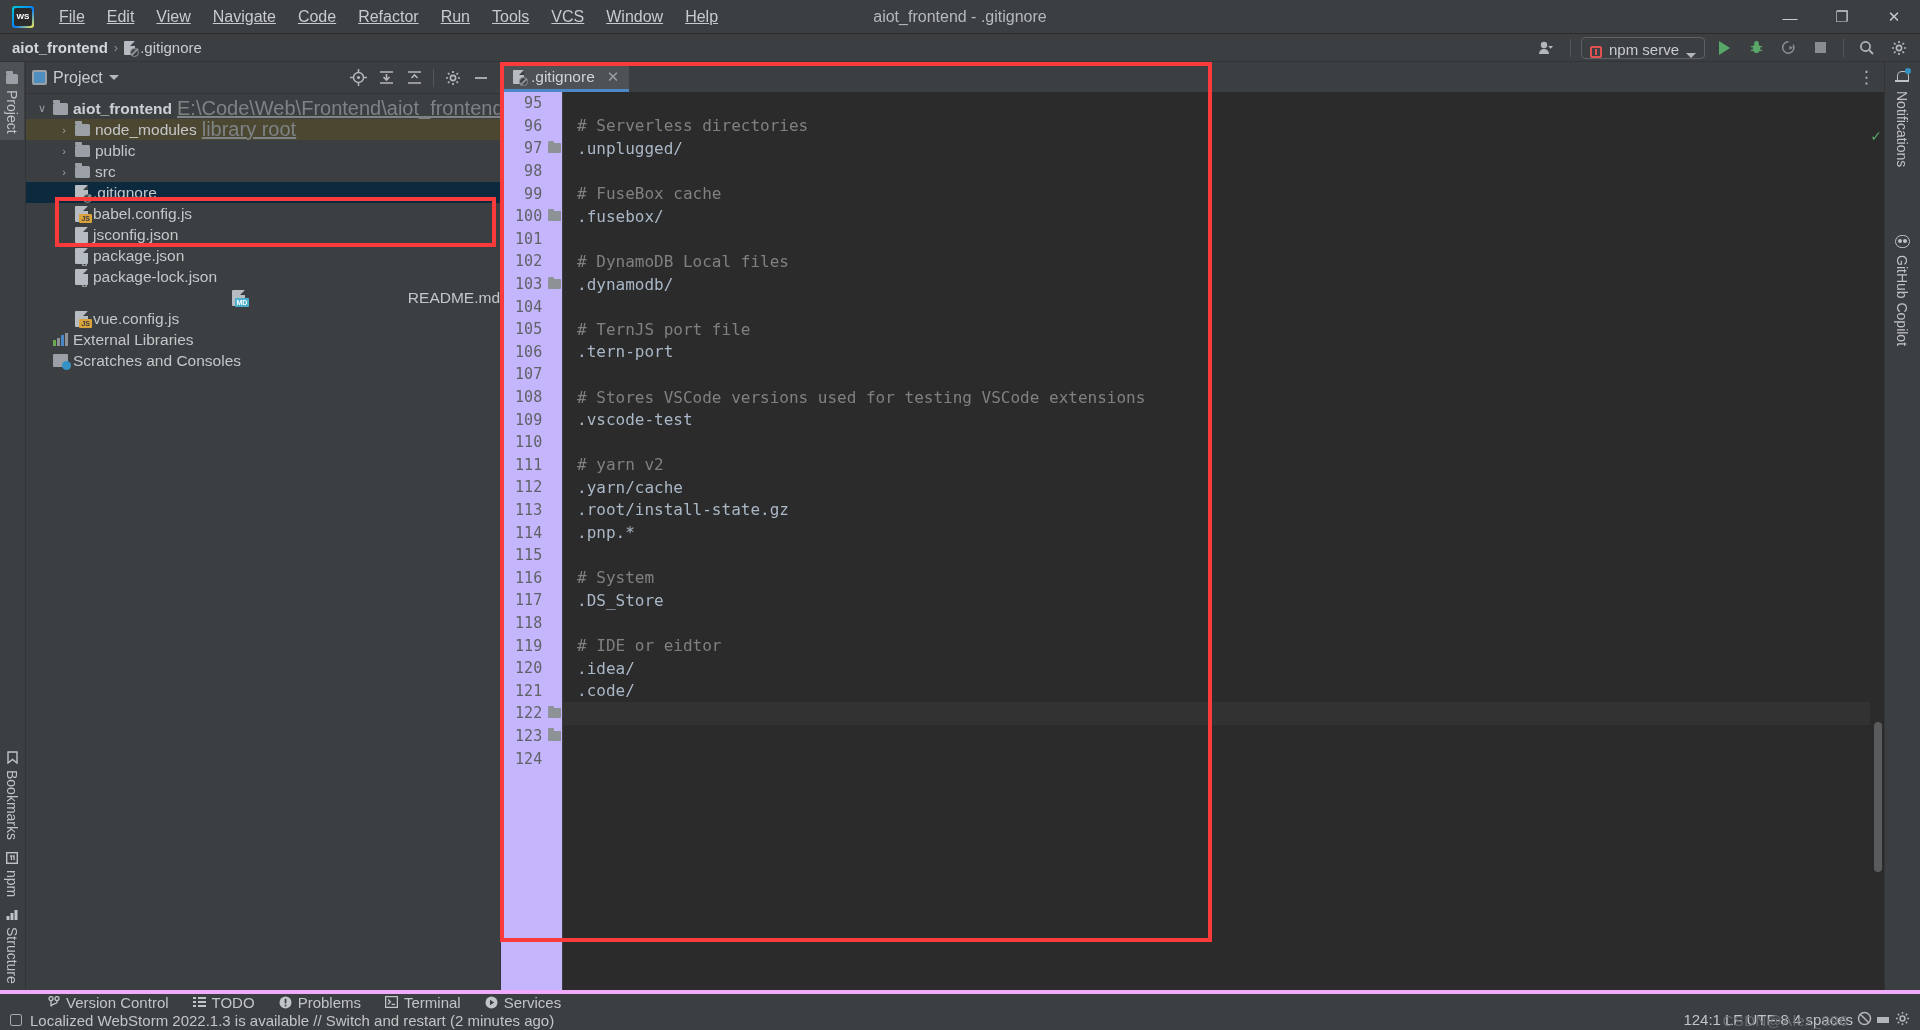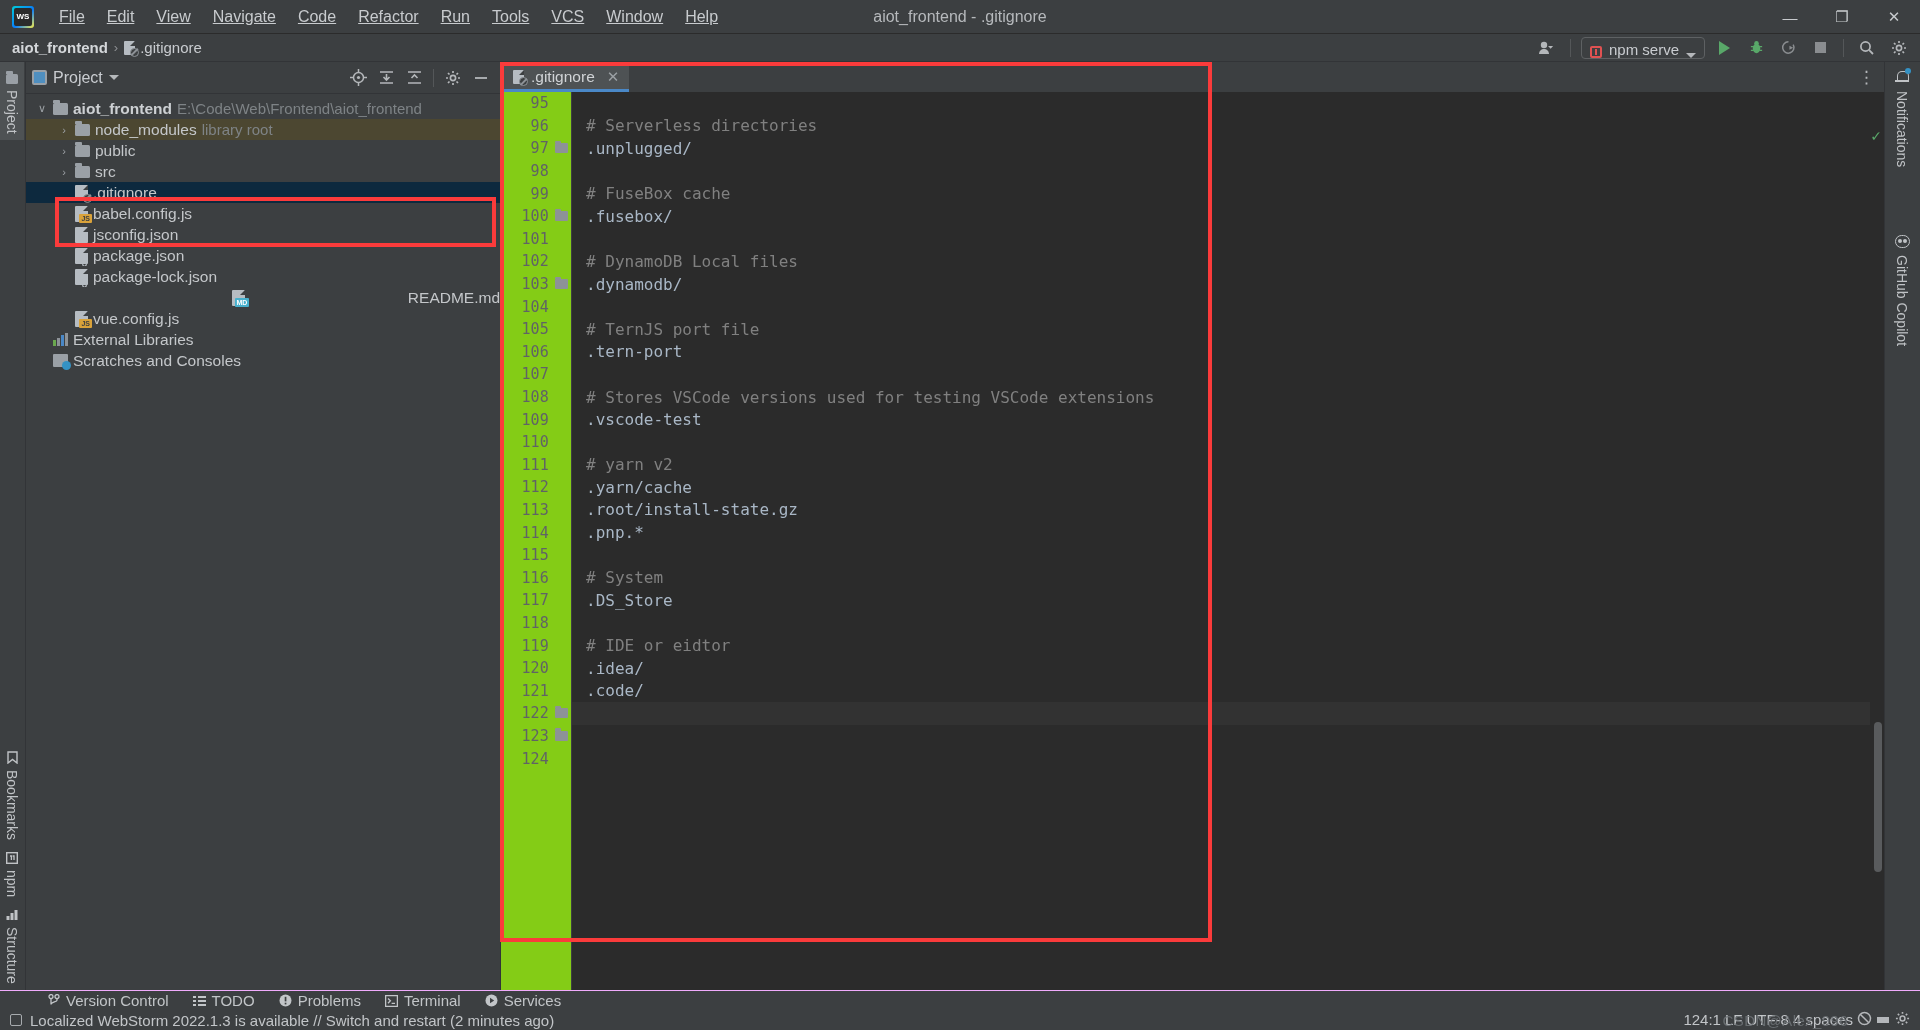--- a/index.html
+++ b/index.html
@@ -131,21 +131,21 @@
   .git-ban {
     position:absolute; bottom:-2px; right:-4px; width:9px; height:9px;
     border:1.5px solid #8d9297; border-radius:50%; background:#3c3f41;
   }
   .git-ban::after{
     content:""; position:absolute; left:-1px; top:2.5px; width:9px; height:1.5px;
     background:#8d9297; transform:rotate(-45deg);
   }
   .tlabel { color:#c4c7ca; }
   .tlabel.bold { font-weight:bold; color:#cdd0d3; }
-  .thint { color:#7e8386; font-size:15px; }
+  .thint { color:#7e8386; font-size:20px;text-decoration:underline; }
   .bars { display:flex; gap:1.5px; align-items:flex-end; height:13px; width:15px; flex:none;}
   .bars i { width:2.5px; background:#8d9297; display:block; }
   .scratch-ic {
     width:15px;height:13px;background:#9aa0a6;border-radius:1px;flex:none;position:relative;
   }
   .scratch-ic::after{
     content:"";position:absolute;right:-3px;bottom:-3px;width:9px;height:9px;
     border-radius:50%;background:#3592c4;
   }
 
@@ -161,21 +161,21 @@
   }
   .tab::after {
     content:""; position:absolute; left:0; right:0; bottom:0; height:3px; background:#4a88c7;
   }
   .tab .x { color:#9ba0a4; font-size:15px; margin-left:5px; }
   .tabbar-right { margin-left:auto; display:flex; align-items:center; padding-right:8px; }
   .kebab { color:#b4b7ba; font-size:17px; letter-spacing:1px; }
 
   .codearea { position:absolute; top:30px; left:0; right:0; bottom:0; background:#2b2b2b; display:flex; }
   .gutter {
-    width:71px; background:#84cc16; flex:none; position:relative;
+    width:62px; background:#c4b5fd; flex:none; position:relative;
     border-right:1px solid #3c3f41;
   }
   .codebody { flex:1; position:relative; overflow:hidden; }
   .cline { height:22.6px; display:flex; align-items:center; }
   .lnum {
     width:56px; text-align:right; padding-right:4px; color:#606366;
     font-family:"DejaVu Sans Mono", monospace; font-size:15px;
   }
   .gfold { width:20px; display:flex; align-items:center; justify-content:center; }
   .gfold .ff {
@@ -225,21 +225,21 @@
   .copilot-ic::before,.copilot-ic::after{
     content:"";position:absolute;top:2.5px;width:4px;height:4px;border-radius:50%;background:#c0c3c6;
   }
   .copilot-ic::before{ left:2px; }
   .copilot-ic::after{ right:2px; }
 
   
   .bottombar {
     position:absolute; left:0; bottom:20px; width:1920px; height:20px;
     background:#3c3f41; display:flex; align-items:center; gap:0px;
-    border-top:1px solid #f0abfc;
+    border-top:4px solid #f0abfc;
   }
   .btab {
     display:flex; align-items:center; gap:6px; padding:0 12px; font-size:15px; color:#c2c5c8;
     height:20px;
   }
   .statusbar {
     position:absolute; left:0; bottom:0; width:1920px; height:20px;
     background:#3c3f41; display:flex; align-items:center; font-size:15px; color:#c2c5c8;
   }
   .status-left { display:flex; align-items:center; gap:8px; margin-left:10px; }

